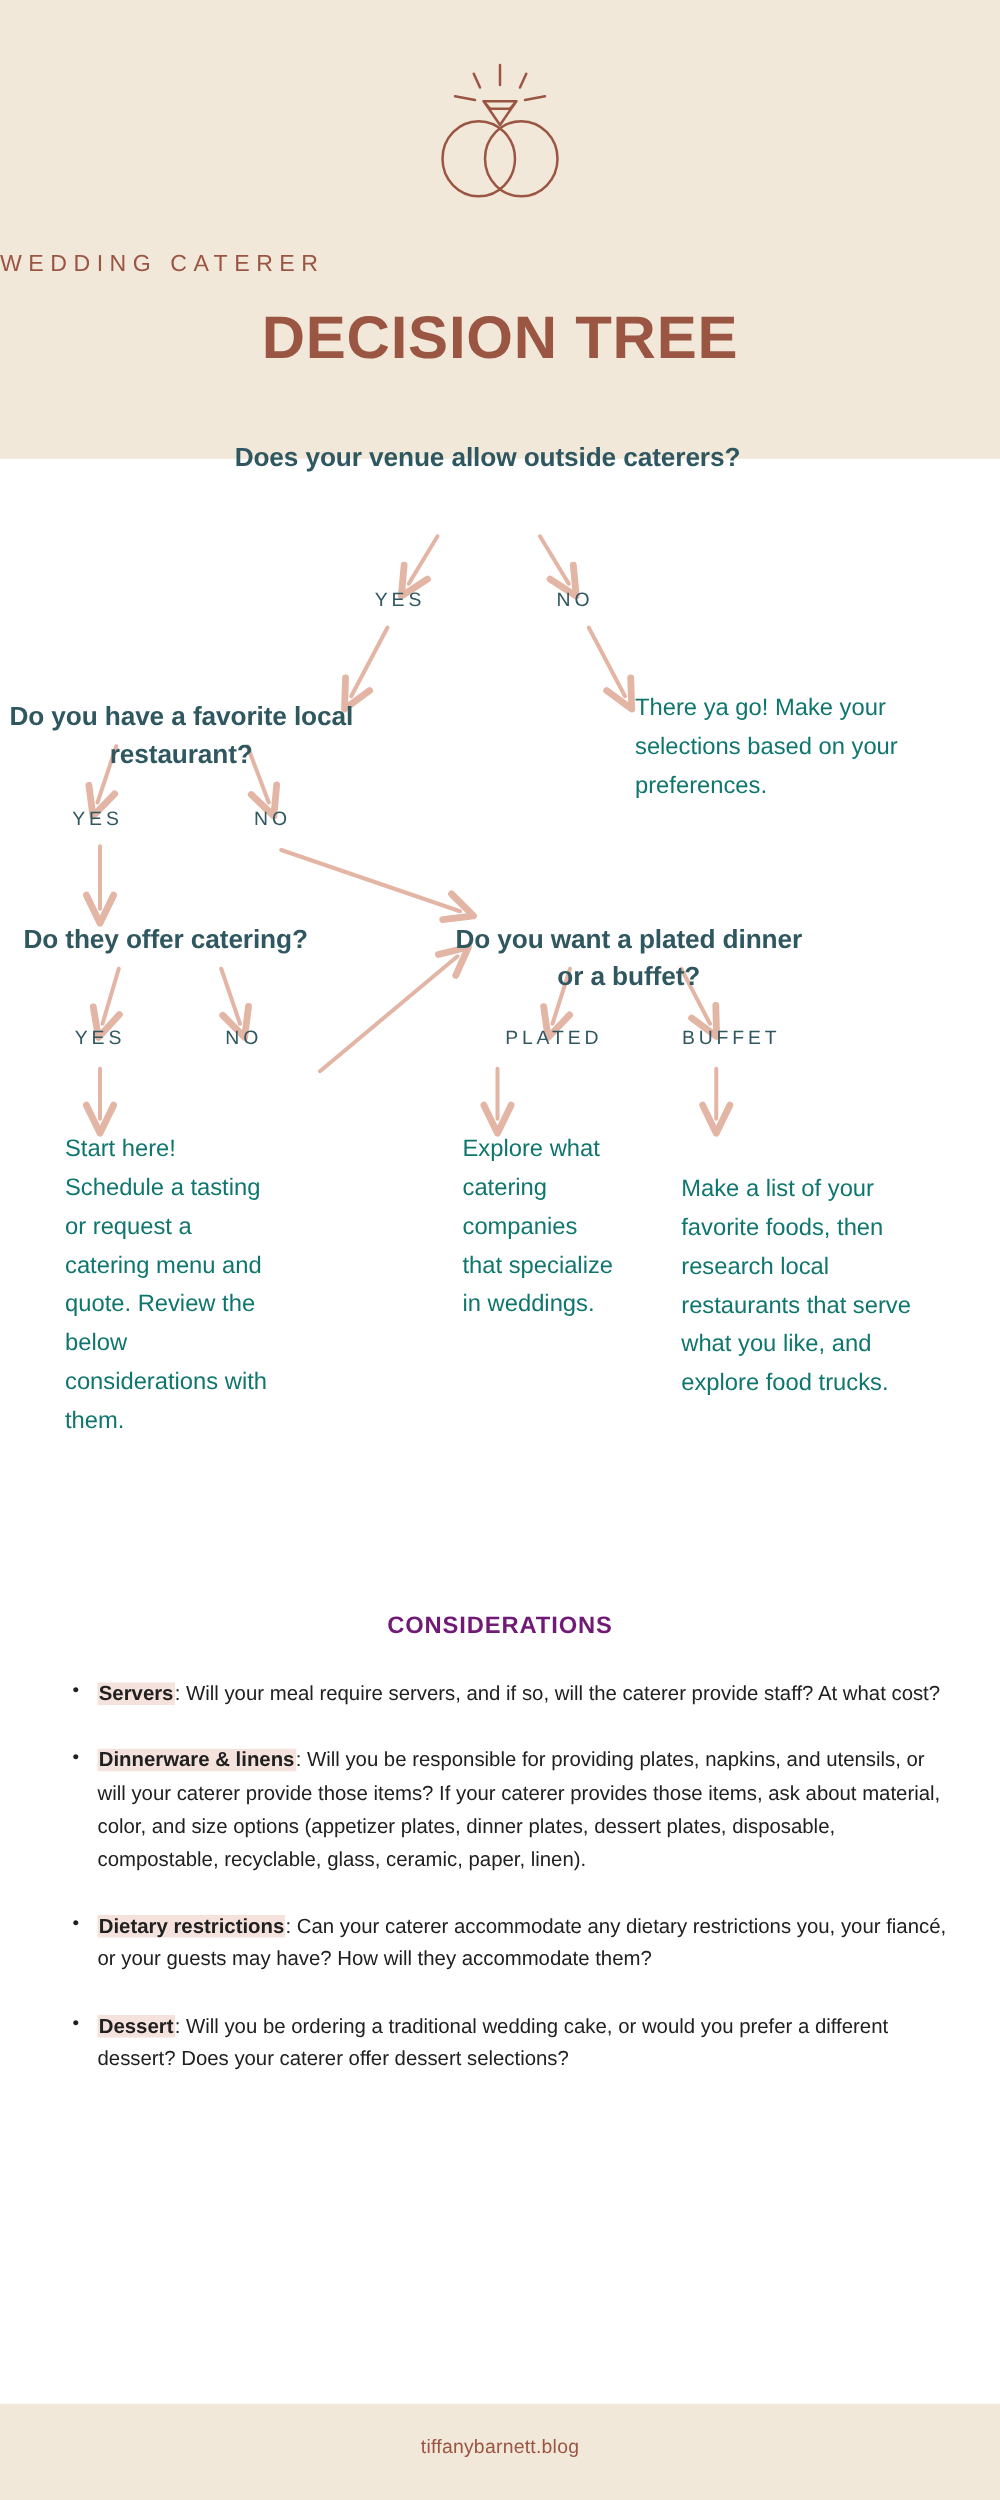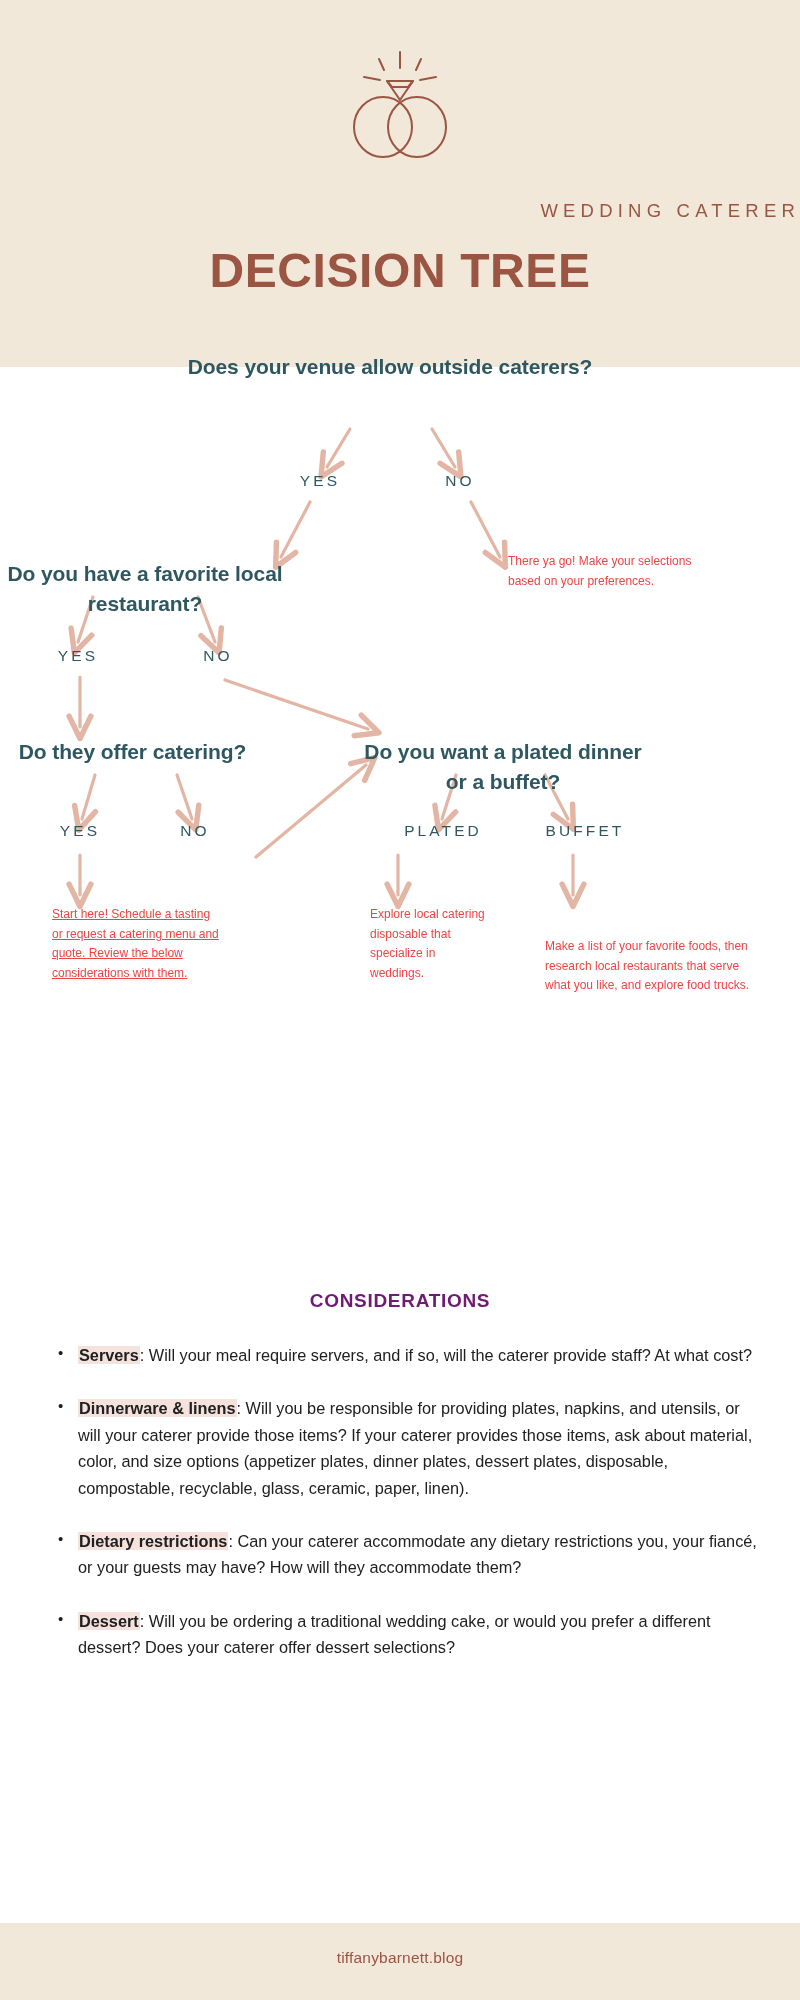--- a/index.html
+++ b/index.html
@@ -29,21 +29,21 @@
     top: 48px;
     transform: translateX(-50%);
     width: 116px;
     height: 112px;
   }
   .eyebrow {
     position: absolute;
     top: 200px;
     left: 0;
     width: 800px;
-    text-align: right;
+    text-align: left;
     color: #9a5543;
     font-size: 18.5px;
     letter-spacing: 5.2px;
     font-weight: 400;
   }
   .main-title {
     position: absolute;
     top: 243px;
     left: 0;
     width: 800px;
@@ -82,22 +82,22 @@
   .branch-label {
     position: absolute;
     text-align: center;
     color: #2f5760;
     font-size: 15.5px;
     letter-spacing: 3.1px;
     font-weight: 400;
   }
   .outcome {
     position: absolute;
-    color: #ef4444;
-    font-size: 12px;
+    color: #0f766e;
+    font-size: 19px;
     line-height: 1.63;
     font-weight: 400;
   }
 
   
   .considerations {
     position: absolute;
     top: 1290px;
     left: 0;
     width: 800px;
@@ -238,22 +238,22 @@
   <div class="branch-label" style="left:163px; top:280px; width:110px;">NO</div>
 
   <div class="qnode" style="left:-5px; top:370px; width:275px;">Do they offer catering?</div>
   <div class="branch-label" style="left:25px; top:455px; width:110px;">YES</div>
   <div class="branch-label" style="left:140px; top:455px; width:110px;">NO</div>
 
   <div class="qnode" style="left:358px; top:370px; width:290px;">Do you want a plated dinner or a buffet?</div>
   <div class="branch-label" style="left:358px; top:455px; width:170px;">PLATED</div>
   <div class="branch-label" style="left:500px; top:455px; width:170px;">BUFFET</div>
 
-  <div class="outcome" style="left:52px; top:538px; width:168px;text-decoration:underline;">Start here! Schedule a tasting or request a catering menu and quote. Review the below considerations with them.</div>
-  <div class="outcome" style="left:370px; top:538px; width:122px;">Explore local catering disposable that specialize in weddings.</div>
+  <div class="outcome" style="left:52px; top:538px; width:168px;">Start here! Schedule a tasting or request a catering menu and quote. Review the below considerations with them.</div>
+  <div class="outcome" style="left:370px; top:538px; width:122px;">Explore what catering companies that specialize in weddings.</div>
   <div class="outcome" style="left:545px; top:570px; width:208px;">Make a list of your favorite foods, then research local restaurants that serve what you like, and explore food trucks.</div>
 </div>
 
 <div class="considerations">
   <div class="cons-title">CONSIDERATIONS</div>
   <ul class="cons-list">
     <li>
       <b>Servers</b><span>: Will your meal require servers, and if so, will the caterer provide staff? At what cost?</span>
     </li>
     <li>

